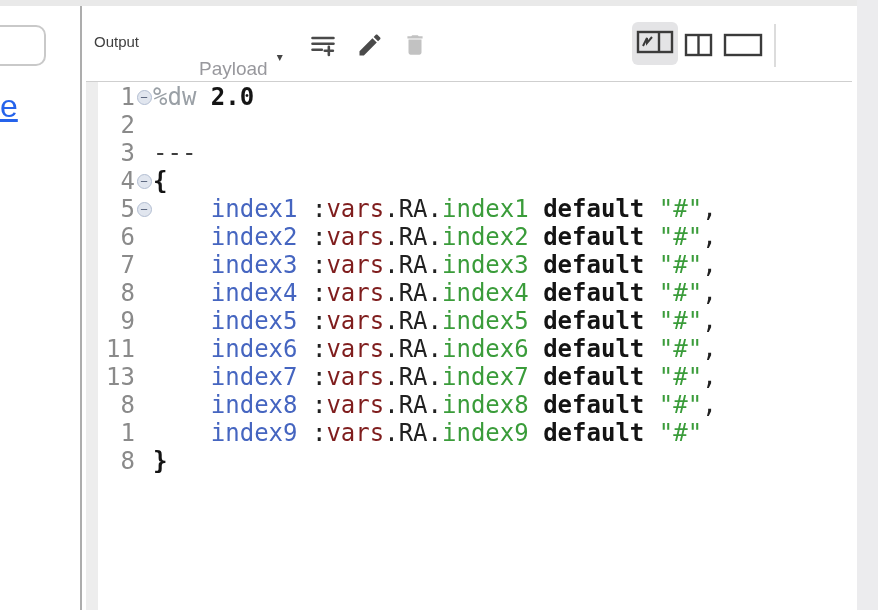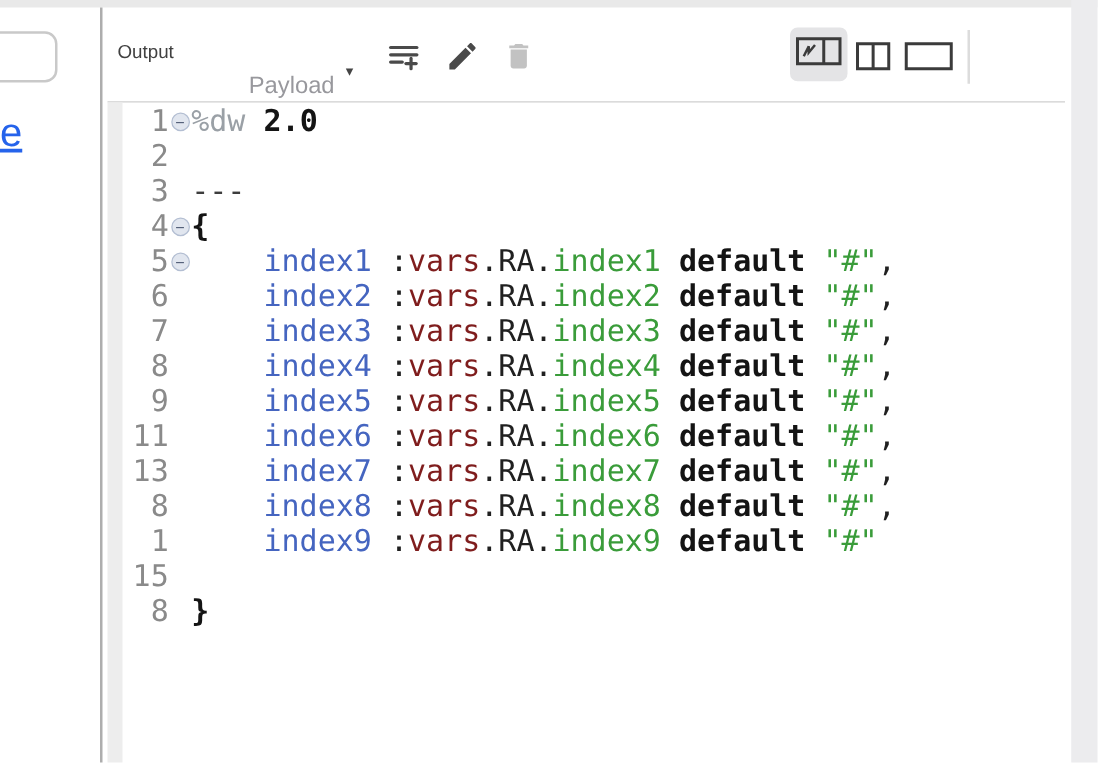--- a/index.html
+++ b/index.html
@@ -194,22 +194,17 @@
       <span class="ln">8</span>
       <span class="foldbox"></span>
       <span class="code"><span class="tok-plain">    </span><span class="tok-key">index8</span><span class="tok-plain"> :</span><span class="tok-var">vars</span><span class="tok-plain">.RA.</span><span class="tok-green">index8</span><span class="tok-plain"> </span><span class="tok-bold">default</span><span class="tok-plain"> </span><span class="tok-green">"#"</span><span class="tok-plain">,</span></span>
     </div>
     <div class="line">
       <span class="ln">1</span>
       <span class="foldbox"></span>
       <span class="code"><span class="tok-plain">    </span><span class="tok-key">index9</span><span class="tok-plain"> :</span><span class="tok-var">vars</span><span class="tok-plain">.RA.</span><span class="tok-green">index9</span><span class="tok-plain"> </span><span class="tok-bold">default</span><span class="tok-plain"> </span><span class="tok-green">"#"</span></span>
     </div>
     <div class="line">
-      <span class="ln">15</span>
-      <span class="foldbox"></span>
-      <span class="code"></span>
-    </div>
-    <div class="line">
       <span class="ln">8</span>
       <span class="foldbox"></span>
       <span class="code"><span class="tok-bold">}</span></span>
     </div>
   </div>
 
 </body></html>

